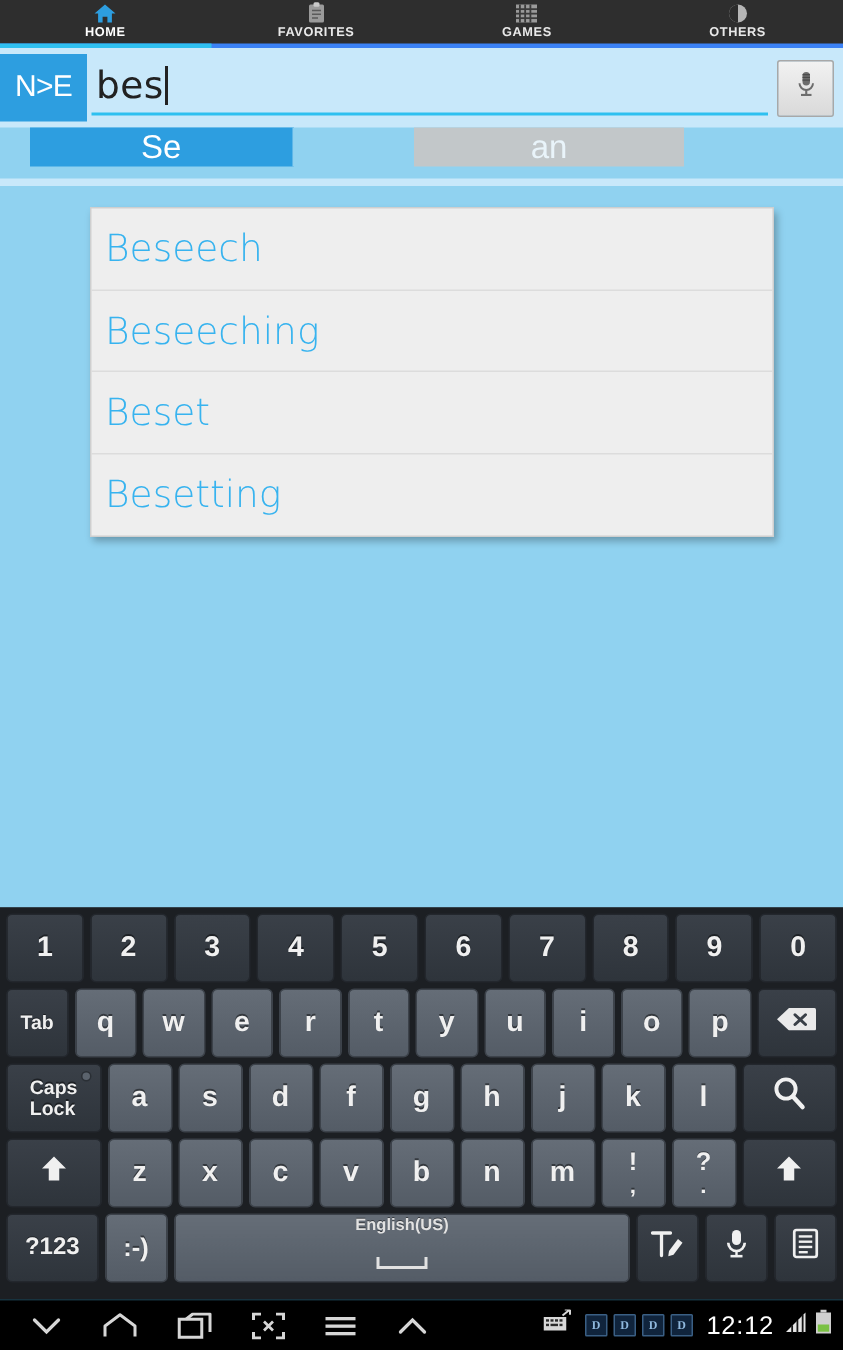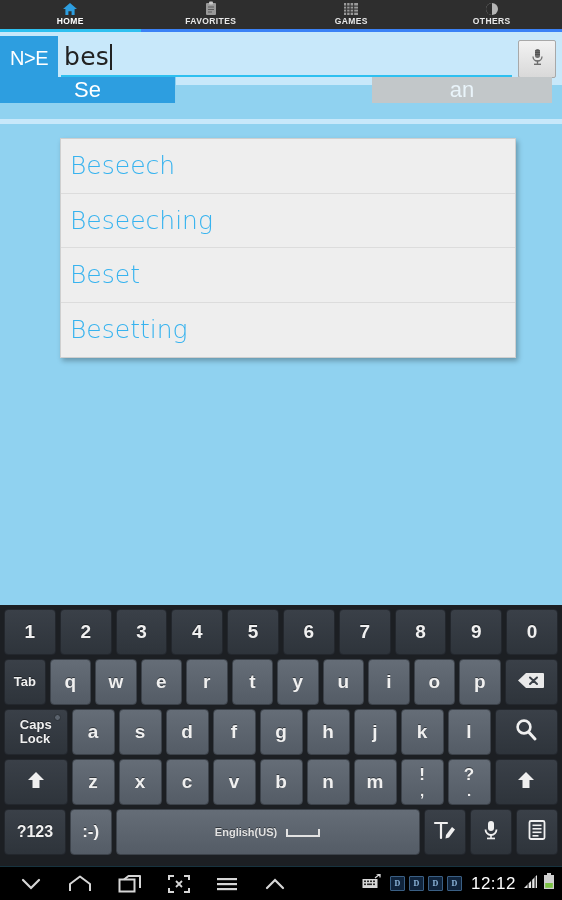--- a/index.html
+++ b/index.html
@@ -78,22 +78,22 @@
   .mic-btn{
     flex:0 0 auto; width:38px; height:38px; margin-right:6px;
     background:linear-gradient(#f2f2f2,#d9d9d9);
     border:1px solid #a8a8a8; border-radius:2px;
     display:flex; align-items:center; justify-content:center;
     cursor:pointer;
   }
 
   
   .actionrow{
-    position:absolute; top:45px; left:0; width:552px; height:42px;
-    display:flex; align-items:flex-start;
+    position:absolute; top:45px; left:0; width:456px; height:42px;
+    display:flex; align-items:center;padding-left:20px;
   }
   .act-search{
     width:176px; background:#2d9ee0; color:#fff;
     display:flex; align-items:center; justify-content:center;
     font-size:22px; cursor:pointer;
     border-right:1px solid #8fd0ef;
   }
   .act-mid{
     flex:1 1 auto; background:#c2c7c9;
     border-right:1px solid #8fd0ef;
@@ -147,21 +147,21 @@
     text-shadow:0 -1px 0 rgba(0,0,0,.45);
     position:relative;
   }
   .key.dark{
     background:linear-gradient(#3a4048,#2e343b);
     border:1px solid #23272d;
   }
   .key.small{ font-size:13px; font-weight:bold; line-height:1.05; }
   .key.wide15{ flex:1.5 1 0; }
   .key.wide13{ flex:1.3 1 0; }
-  .key.space{ flex:7.6 1 0; flex-direction:row; gap:8px; }
+  .key.space{ flex:7.6 1 0; flex-direction:column; gap:8px; }
   .key .splabel{ font-size:11px; font-weight:bold; color:#e2e2e2; }
   .key.dual{ flex-direction:column; gap:0px; font-size:15px; line-height:1.0; }
   .key.dual .top{ font-size:17px; }
   .key.dual .bot{ font-size:15px; }
   .capsled{
     position:absolute; top:4px; right:6px;
     width:7px; height:7px; border-radius:50%;
     background:#5b636d; border:1px solid #2a2f35;
   }
 

